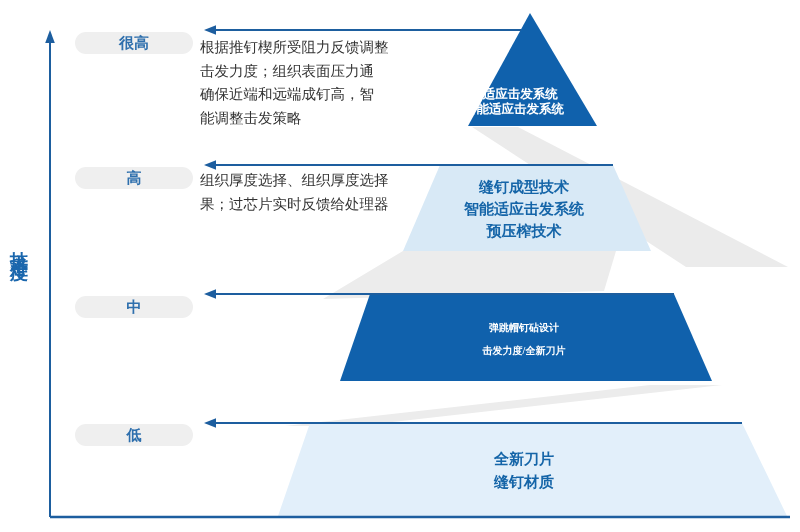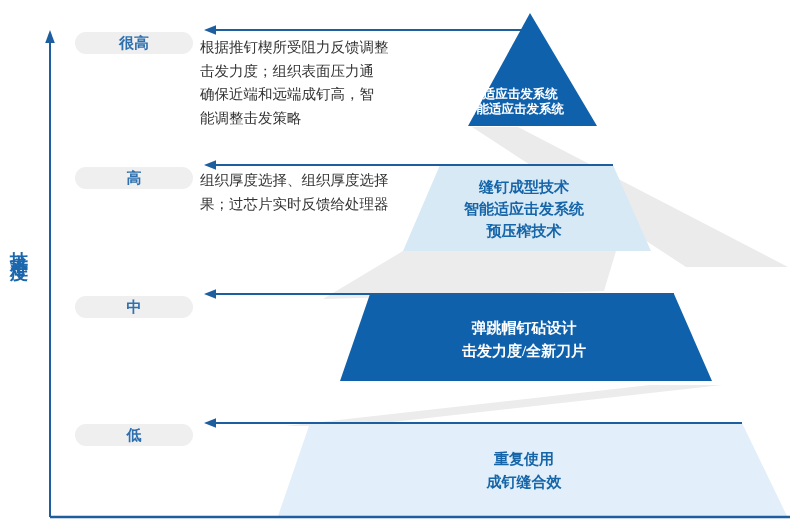--- a/index.html
+++ b/index.html
@@ -30,21 +30,21 @@
     left:200px;width:192px;
     color:#333333;font-size:14.5px;line-height:23.5px;
   }
   .desc div{white-space:nowrap;}
   .tier-text{text-align:center;}
   .tier-text div{white-space:nowrap;}
   .tier-dark{color:#ffffff;font-weight:bold;}
   .tier-light{color:#1565a8;font-weight:bold;}
   .t1{left:434px;width:160px;top:87px;font-size:12.5px;line-height:15px;}
   .t2{left:434px;width:180px;top:176px;font-size:15px;line-height:22px;}
-  .t3{left:434px;width:180px;top:317px;font-size:15px;line-height:22.5px;}
+  .t3{left:434px;width:180px;top:317px;font-size:10px;line-height:22.5px;}
   .t4{left:434px;width:180px;top:448px;font-size:15px;line-height:23px;}
 </style>
 </head>
 <body>
 
 <div class="canvas">
 
   <svg width="800" height="532" viewBox="0 0 800 532">
 
     <polygon points="472,127 518,127 788,267 686,267" fill="#ebebeb"></polygon>
@@ -111,17 +111,17 @@
     <div>智能适应击发系统</div>
     <div>预压榨技术</div>
   </div>
 
   <div class="abs tier-text tier-dark t3">
     <div>弹跳帽钉砧设计</div>
     <div>击发力度/全新刀片</div>
   </div>
 
   <div class="abs tier-text tier-light t4">
-    <div>重复使用</div>
-    <div>成钉缝合效</div>
+    <div>全新刀片</div>
+    <div>缝钉材质</div>
   </div>
 
 </div>
 
 </body></html>

